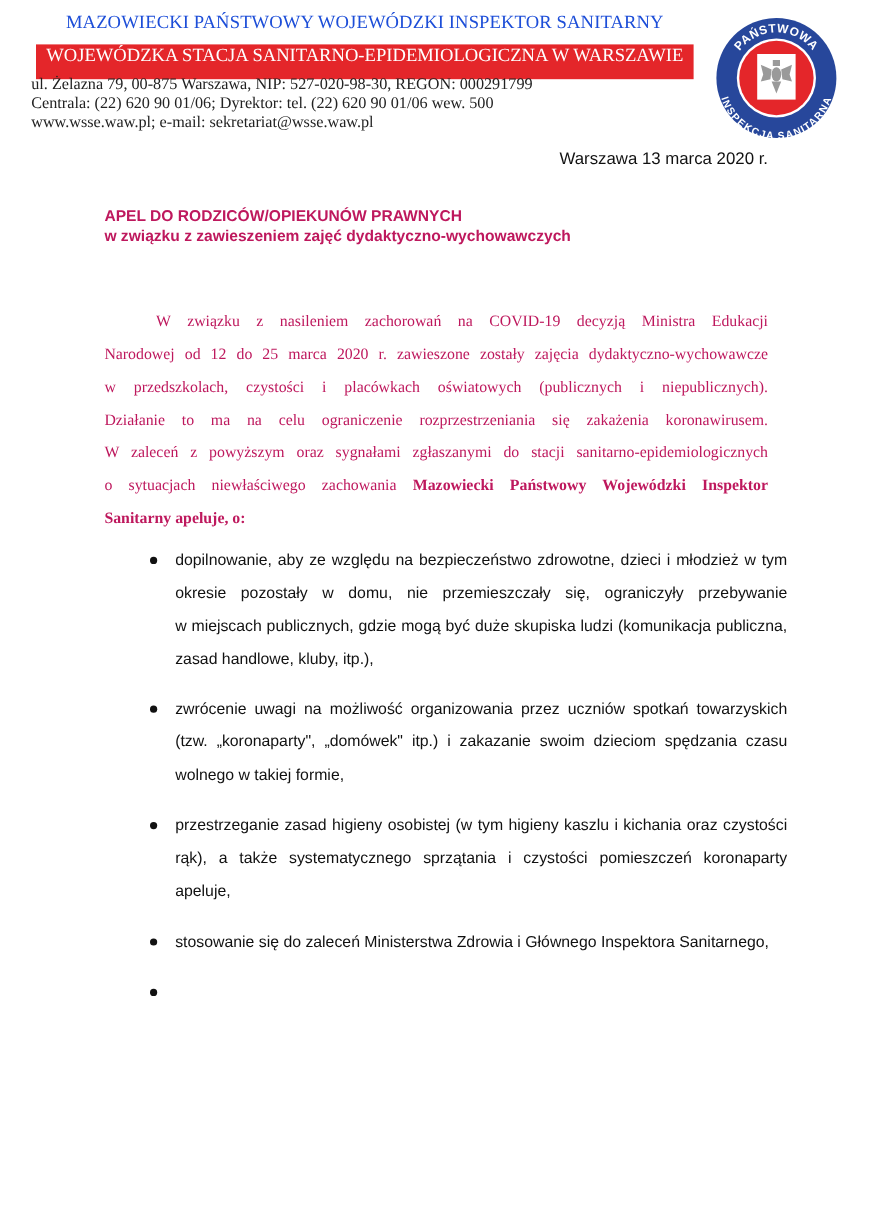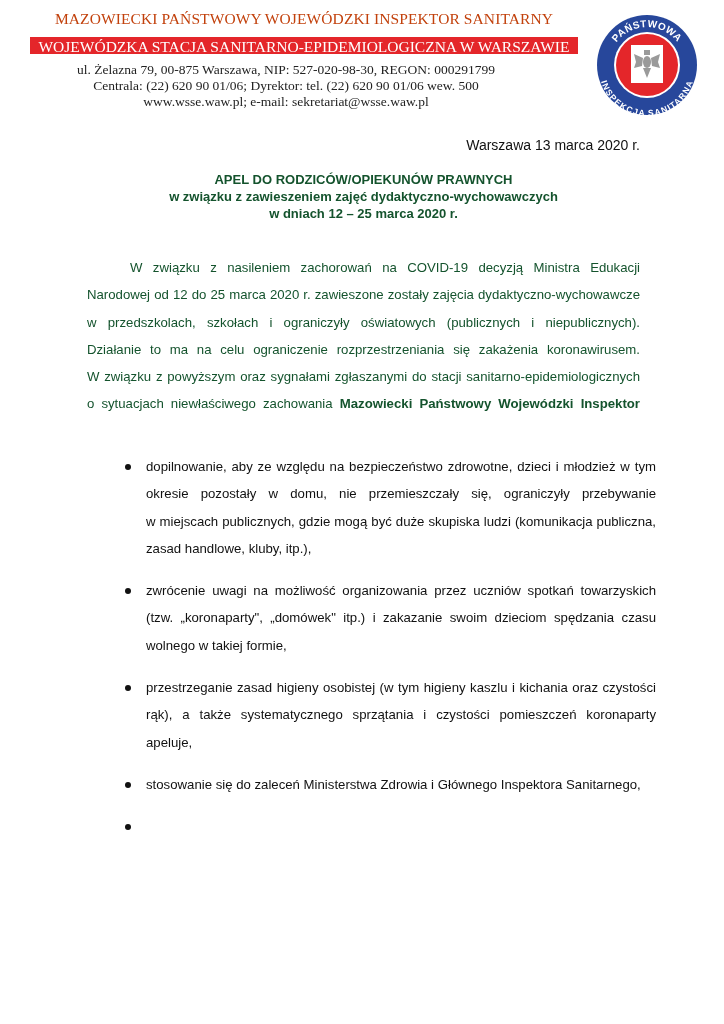--- a/index.html
+++ b/index.html
@@ -2,47 +2,47 @@
 <html><head>
   <meta charset="utf-8">
   <style>
     html, body { margin: 0; padding: 0; background: #ffffff; }
     body { width: 724px; height: 1024px; position: relative; overflow: hidden; color: #111; }
     .serif { font-family: "Liberation Serif", "DejaVu Serif", serif; }
     .sans { font-family: "Liberation Sans", "DejaVu Sans", sans-serif; }
 
     .hdr-title {
       position: absolute; left: 30px; top: 10px; width: 548px; text-align: center;
-      font-size: 15.5px; color: #c2410c; letter-spacing: 0.1px; white-space: nowrap;
+      font-size: 15.5px; color: #1d4ed8; letter-spacing: 0.1px; white-space: nowrap;
     }
     .hdr-bar {
-      position: absolute; left: 30px; top: 37px; width: 548px; height: 17px;
+      position: absolute; left: 30px; top: 37px; width: 548px; height: 29px;
       background: #e4262a; color: #ffffff; text-align: center;
       font-size: 15.5px; line-height: 19px; white-space: nowrap;
     }
     .hdr-addr {
-      position: absolute; left: 12px; top: 62px; width: 548px; text-align: center;
+      position: absolute; left: 26px; top: 62px; width: 548px; text-align: left;
       font-size: 13.5px; line-height: 16px; color: #222;
     }
     .hdr-addr div { white-space: nowrap; }
 
     .logo { position: absolute; left: 594px; top: 12px; width: 106px; height: 106px; }
 
     .date {
-      position: absolute; right: 84px; top: 137px; font-size: 14px; color: #111; white-space: nowrap;
+      position: absolute; right: 84px; top: 124px; font-size: 14px; color: #111; white-space: nowrap;
     }
     .heading {
-      position: absolute; left: 87px; top: 171px; width: 553px; text-align: center;
-      font-size: 13px; font-weight: bold; line-height: 17px; color: #14532d;
+      position: absolute; left: 87px; top: 171px; width: 553px; 
+      font-size: 13px; font-weight: bold; line-height: 17px; color: #be185d;
     }
     .heading div { white-space: nowrap; }
 
     .body-text {
       position: absolute; left: 87px; top: 254px; width: 553px;
-      font-size: 13.2px; line-height: 27.3px; text-align: justify; color: #14532d;
+      font-size: 13.2px; line-height: 27.3px; text-align: justify; color: #be185d; font-family: Liberation Serif, serif;
     }
     .line { display: block; text-align: justify; text-align-last: justify; white-space: nowrap; }
     .line.last { text-align-last: left; }
     .indent { padding-left: 43px; }
     b { font-weight: bold; }
 
     .list { position: absolute; left: 87px; top: 437px; width: 553px; margin: 16px; padding: 0; list-style: none; }
     .list-item { position: relative; padding-left: 43px; font-size: 13.2px; line-height: 27.3px; margin-bottom: 15px; }
     .bullet { position: absolute; left: 22px; top: 11px; width: 6px; height: 6px; border-radius: 50%; background: #111; }
   </style>
@@ -80,30 +80,30 @@
   <text font-family="Liberation Sans, sans-serif" font-size="8.5" font-weight="bold" fill="#ffffff" letter-spacing="0.4" dy="6">
     <textPath href="#arcBot" startOffset="50%" text-anchor="middle">INSPEKCJA SANITARNA</textPath>
   </text>
 </svg>
 
 <div class="date sans">Warszawa 13 marca 2020 r.</div>
 
 <div class="heading sans">
   <div>APEL DO RODZICÓW/OPIEKUNÓW PRAWNYCH</div>
   <div>w związku z zawieszeniem zajęć dydaktyczno-wychowawczych</div>
-  <div>w dniach 12 – 25 marca 2020 r.</div>
 </div>
 
 <div class="body-text sans">
   <span class="line indent">W związku z nasileniem zachorowań na COVID-19 decyzją Ministra Edukacji</span>
   <span class="line">Narodowej od 12 do 25 marca 2020 r. zawieszone zostały zajęcia dydaktyczno-wychowawcze</span>
-  <span class="line">w przedszkolach, szkołach i ograniczyły oświatowych (publicznych i niepublicznych).</span>
+  <span class="line">w przedszkolach, czystości i placówkach oświatowych (publicznych i niepublicznych).</span>
   <span class="line">Działanie to ma na celu ograniczenie rozprzestrzeniania się zakażenia koronawirusem.</span>
-  <span class="line">W związku z powyższym oraz sygnałami zgłaszanymi do stacji sanitarno-epidemiologicznych</span>
+  <span class="line">W zaleceń z powyższym oraz sygnałami zgłaszanymi do stacji sanitarno-epidemiologicznych</span>
   <span class="line"><span>o sytuacjach niewłaściwego zachowania </span><b>Mazowiecki Państwowy Wojewódzki Inspektor</b></span>
+  <span class="line last"><b>Sanitarny apeluje, o:</b></span>
 </div>
 
 <ul class="list sans">
   <li class="list-item">
     <span class="bullet"></span>
     <span class="line">dopilnowanie,  aby ze względu na bezpieczeństwo zdrowotne, dzieci i młodzież w tym</span>
     <span class="line">okresie pozostały w domu, nie przemieszczały się, ograniczyły przebywanie</span>
     <span class="line">w miejscach publicznych, gdzie mogą być duże skupiska ludzi (komunikacja publiczna,</span>
     <span class="line last">zasad handlowe, kluby, itp.),</span>
   </li>

